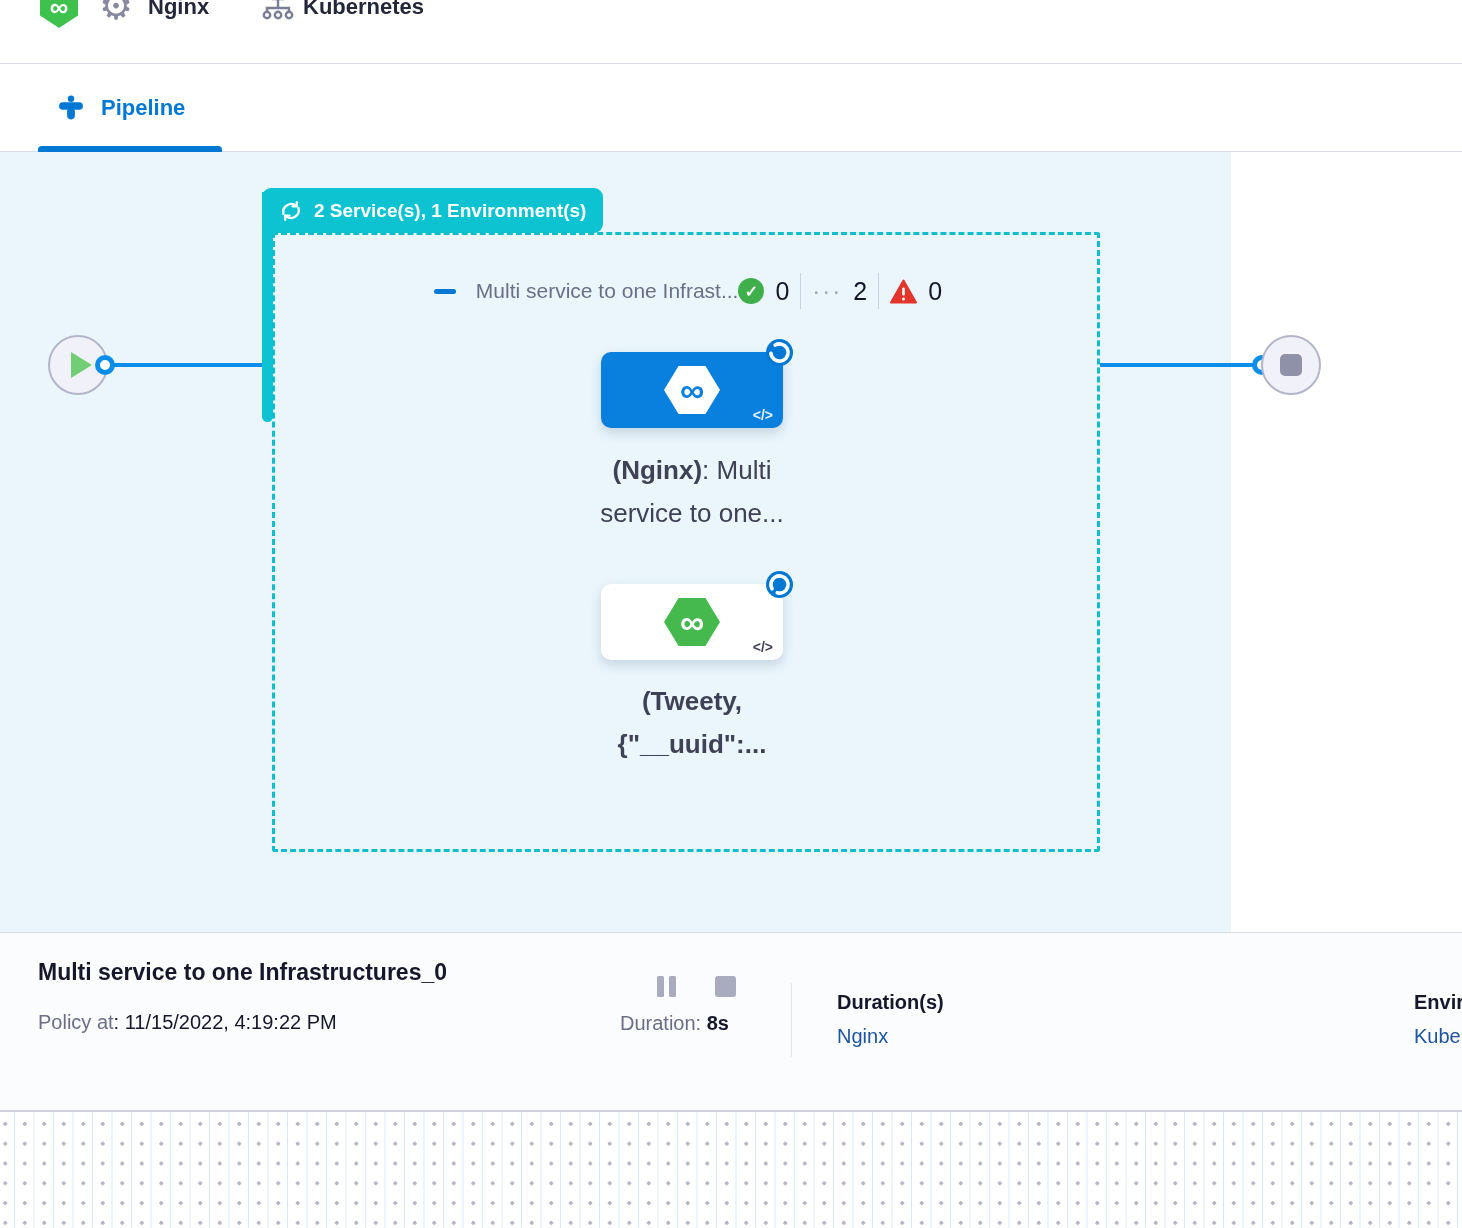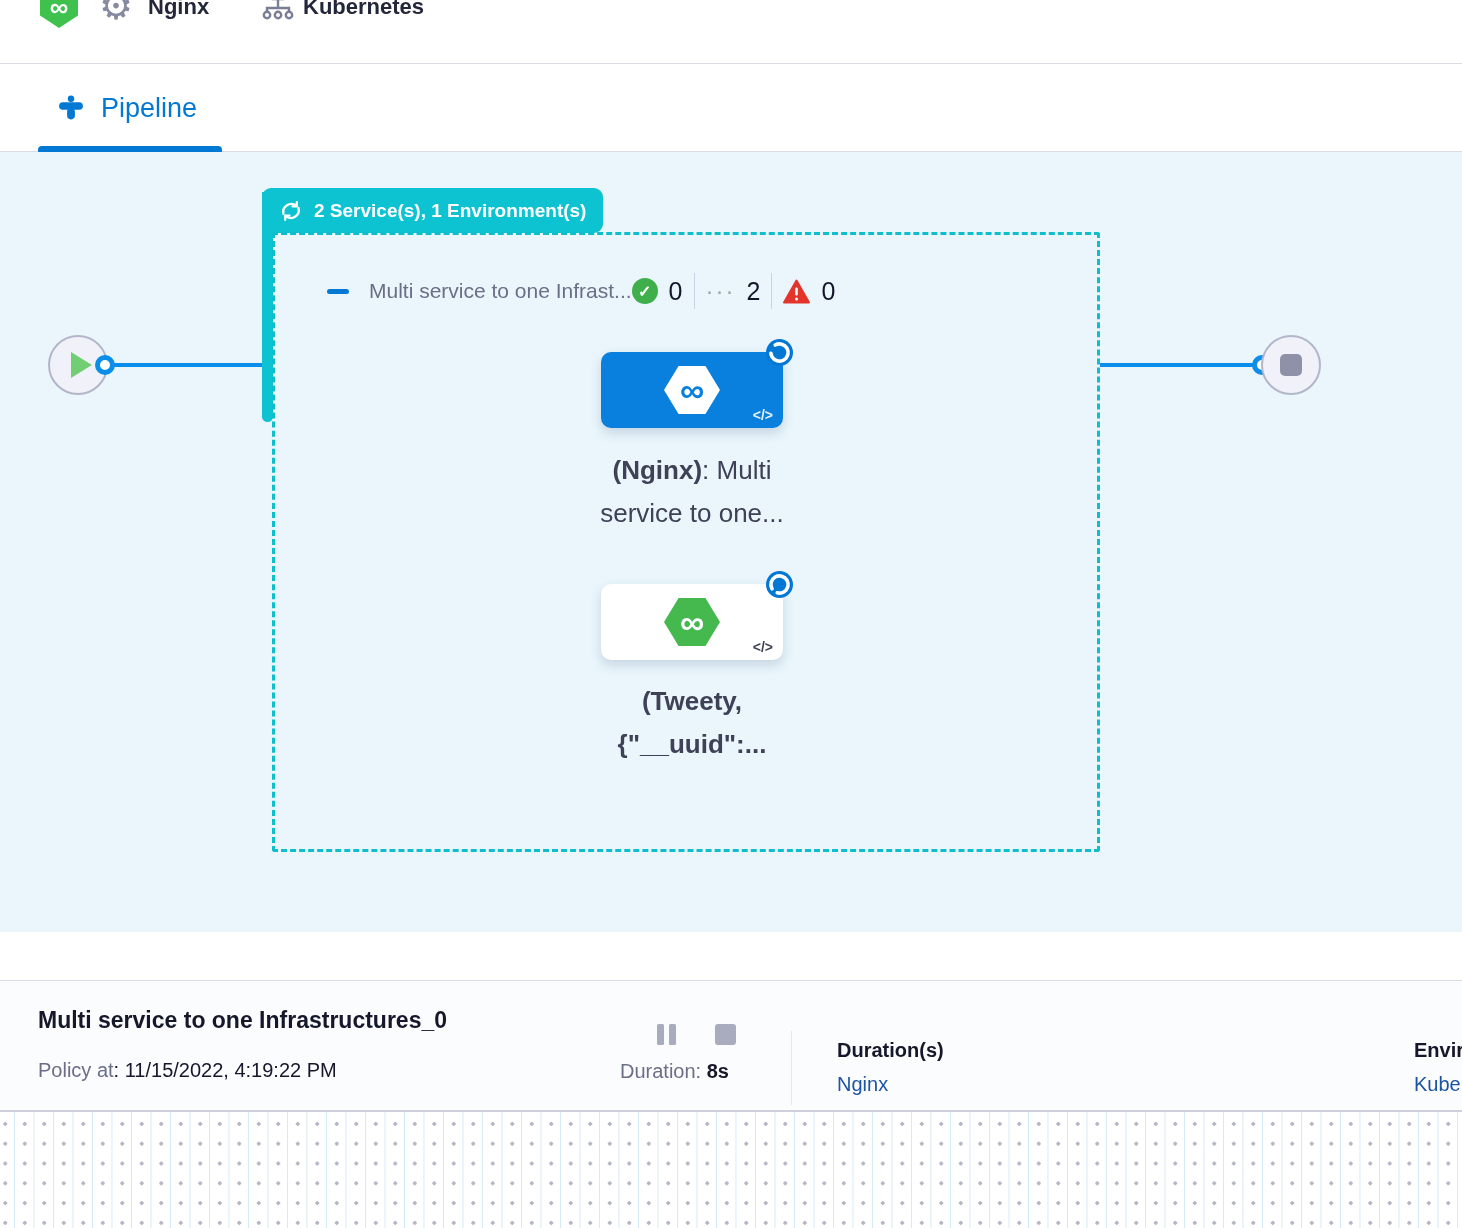--- a/index.html
+++ b/index.html
@@ -13,44 +13,44 @@
   .hdr-svc-icon { left:40px; top:-14px; }
   .hdr-gear { left:99px; top:-16px; font-size:38px; color:#858aa0; }
   .hdr-svc-name { left:148px; top:-6px; font-size:22px; font-weight:600; color:#24273a; }
   .hdr-env-icon { left:262px; top:-13px; }
   .hdr-env-name { left:303px; top:-6px; font-size:22px; font-weight:600; color:#24273a; }
   .hex-shield { width:38px; height:42px; background:#3fc14e; clip-path:polygon(50% 0,100% 24%,100% 70%,50% 100%,0 70%,0 24%); display:flex; align-items:center; justify-content:center; color:#fff; font-size:26px; font-weight:bold; }
 
   
   .tab-bar { position:absolute; left:0; top:64px; width:1462px; height:88px; background:#fff; border-bottom:1px solid #d9dbe6; }
   .tab { position:absolute; top:0; height:88px; display:flex; align-items:center; gap:17px; cursor:pointer; }
-  .tab-label { font-size:27px; font-weight:400; color:#3d4053; }
+  .tab-label { font-size:22px; font-weight:700; color:#3d4053; }
   .tab.active .tab-label { color:#0278d5; }
   .tab-underline { position:absolute; left:38px; bottom:-1px; width:184px; height:6px; background:#0278d5; border-radius:4px 4px 0 0; }
   .t-pipeline { left:58px; } .t-inputs { left:255px; } .t-policy { left:440px; } .t-security { left:775px; }
 
   
-  .canvas { position:absolute; left:0; top:152px; width:1462px; height:780px; background:#eaf6fc; }
+  .canvas { position:absolute; left:0; top:152px; width:1231px; height:780px; background:#eaf6fc; }
   .edge { position:absolute; height:4px; background:#0a8ee9; }
   .edge-left { left:105px; top:211px; width:158px; }
   .edge-right { left:1100px; top:211px; width:153px; }
   .term-node { position:absolute; width:60px; height:60px; border-radius:50%; background:#f1f2f9; border:2px solid #b3b5ca; display:flex; align-items:center; justify-content:center; }
   .start-node { left:48px; top:183px; }
   .end-node { left:1261px; top:183px; }
   .play-tri { width:0; height:0; border-top:13px solid transparent; border-bottom:13px solid transparent; border-left:21px solid #72ce74; margin-left:6px; }
   .stop-sq-big { width:22px; height:22px; background:#8f91a8; border-radius:5px; }
   .connector { position:absolute; width:20px; height:20px; border-radius:50%; background:#fff; border:5px solid #0a8ee9; }
   .conn-start { left:95px; top:203px; }
   .conn-end { left:1252px; top:203px; }
 
   .group-strip { position:absolute; left:262px; top:40px; width:11px; height:230px; background:#0dc3d2; border-radius:0 0 10px 10px; }
   .group-badge { position:absolute; left:262px; top:36px; height:45px; padding:0 17px; background:#0dc3d2; border-radius:9px; display:flex; align-items:center; gap:11px; color:#fff; font-size:19px; font-weight:600; cursor:pointer; white-space:nowrap; }
 
   .dashed-box { position:absolute; left:272px; top:80px; width:828px; height:620px; border:3px dashed #0fbecd; border-radius:3px; }
-  .stage-header { position:absolute; left:52px; right:48px; top:38px; display:flex; align-items:center; justify-content:flex-start; }
+  .stage-header { position:absolute; left:52px; right:48px; top:38px; display:flex; align-items:center; justify-content:center; }
   .stage-left { display:flex; align-items:center; gap:20px; }
   .minus-btn { width:22px; height:5px; background:#0278d5; border-radius:3px; cursor:pointer; }
   .stage-title { font-size:21px; color:#6b6e87; }
   .counts { display:flex; align-items:center; gap:11px; font-size:25px; color:#14162a; }
   .count-sep { width:1px; height:36px; background:#ccd0e2; }
   .chk-circle { width:26px; height:26px; border-radius:50%; background:#3eaf4b; color:#fff; font-size:16px; font-weight:bold; display:flex; align-items:center; justify-content:center; }
   .run-dots { color:#a2a4b6; font-size:24px; letter-spacing:2px; }
 
   .node-card { position:absolute; width:182px; height:76px; border-radius:10px; box-shadow:0 5px 12px rgba(30,60,100,.18); display:flex; align-items:center; justify-content:center; cursor:pointer; }
   .card-nginx { left:326px; top:117px; background:#0a80de; }
@@ -59,21 +59,21 @@
   .hex-white { background:#fff; color:#0a80de; }
   .hex-green { background:#45b94e; color:#fff; }
   .code-glyph { position:absolute; right:10px; bottom:5px; font-size:14px; font-weight:bold; }
   .code-light { color:#e8f2fd; } .code-dark { color:#3f4156; }
   .spinner-badge { position:absolute; top:-14px; right:-11px; }
   .node-label { position:absolute; width:282px; text-align:center; font-size:26px; line-height:43px; color:#3f4156; }
   .lbl-1 { left:276px; top:214px; }
   .lbl-2 { left:276px; top:445px; font-weight:bold; }
 
   
-  .footer { position:absolute; left:0; top:932px; width:1462px; height:178px; background:#fbfcfe; border-top:1px solid #d9dbe5;margin-top:48px; }
+  .footer { position:absolute; left:0; top:932px; width:1462px; height:178px; background:#fbfcfe; border-top:1px solid #d9dbe5; }
   .f-title { position:absolute; left:38px; top:26px; font-size:23px; font-weight:bold; color:#15172a; }
   .f-started { position:absolute; left:38px; top:78px; font-size:20px; color:#15172a; }
   .f-gray { color:#6b6e87; }
   .f-pause { position:absolute; left:657px; top:43px; display:flex; gap:5px; cursor:pointer; }
   .f-pause span { width:7px; height:21px; background:#a9abbe; border-radius:1.5px; }
   .f-stop { position:absolute; left:715px; top:43px; width:21px; height:21px; background:#a9abbe; border-radius:3px; cursor:pointer; }
   .f-duration { position:absolute; left:620px; top:79px; font-size:20px; color:#15172a; }
   .f-divider { position:absolute; left:791px; top:50px; width:1px; height:74px; background:#e5e7ef; }
   .f-col { position:absolute; top:58px; display:flex; flex-direction:column; gap:11px; }
   .f-col-services { left:837px; } .f-col-env { left:1414px; }

